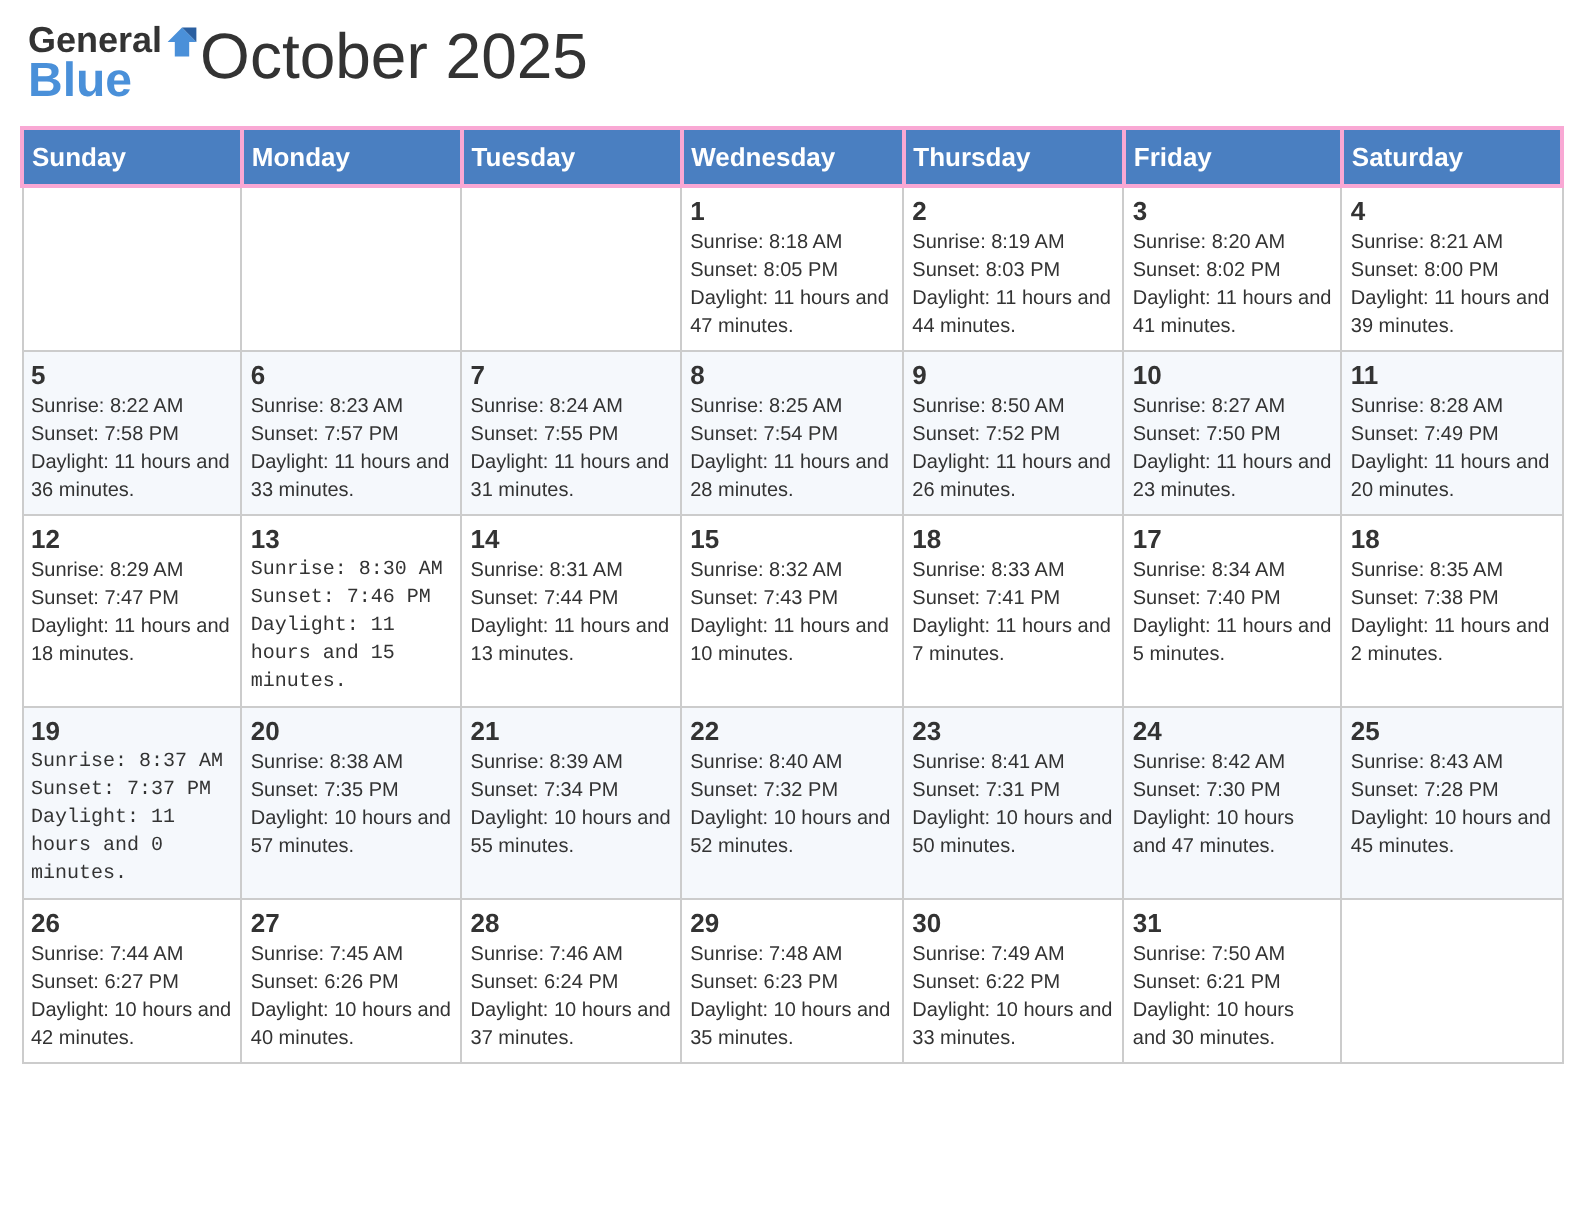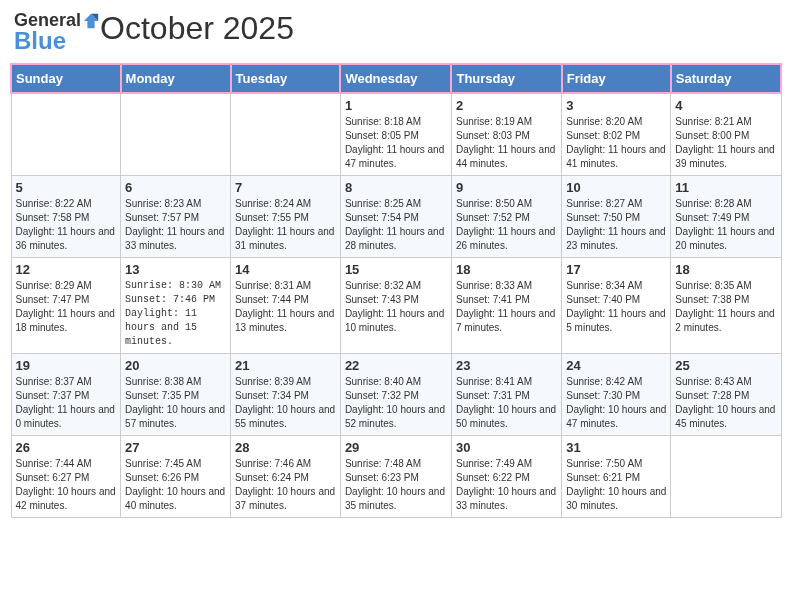--- a/index.html
+++ b/index.html
@@ -236,21 +236,21 @@
         <td>
           <div class="day-number">18</div>
           <div class="day-info" style="white-space: pre-line;">Sunrise: 8:35 AM
 Sunset: 7:38 PM
 Daylight: 11 hours and 2 minutes.</div>
         </td>
       </tr>
       <tr>
         <td>
           <div class="day-number">19</div>
-          <div class="day-info" style="white-space: pre-line;">Sunrise: 8:37 AM
+          <div class="day-info" style="white-space: pre-line; font-family: Liberation Mono, monospace;">Sunrise: 8:37 AM
 Sunset: 7:37 PM
 Daylight: 11 hours and 0 minutes.</div>
         </td>
         <td>
           <div class="day-number">20</div>
           <div class="day-info" style="white-space: pre-line;">Sunrise: 8:38 AM
 Sunset: 7:35 PM
 Daylight: 10 hours and 57 minutes.</div>
         </td>
         <td>

